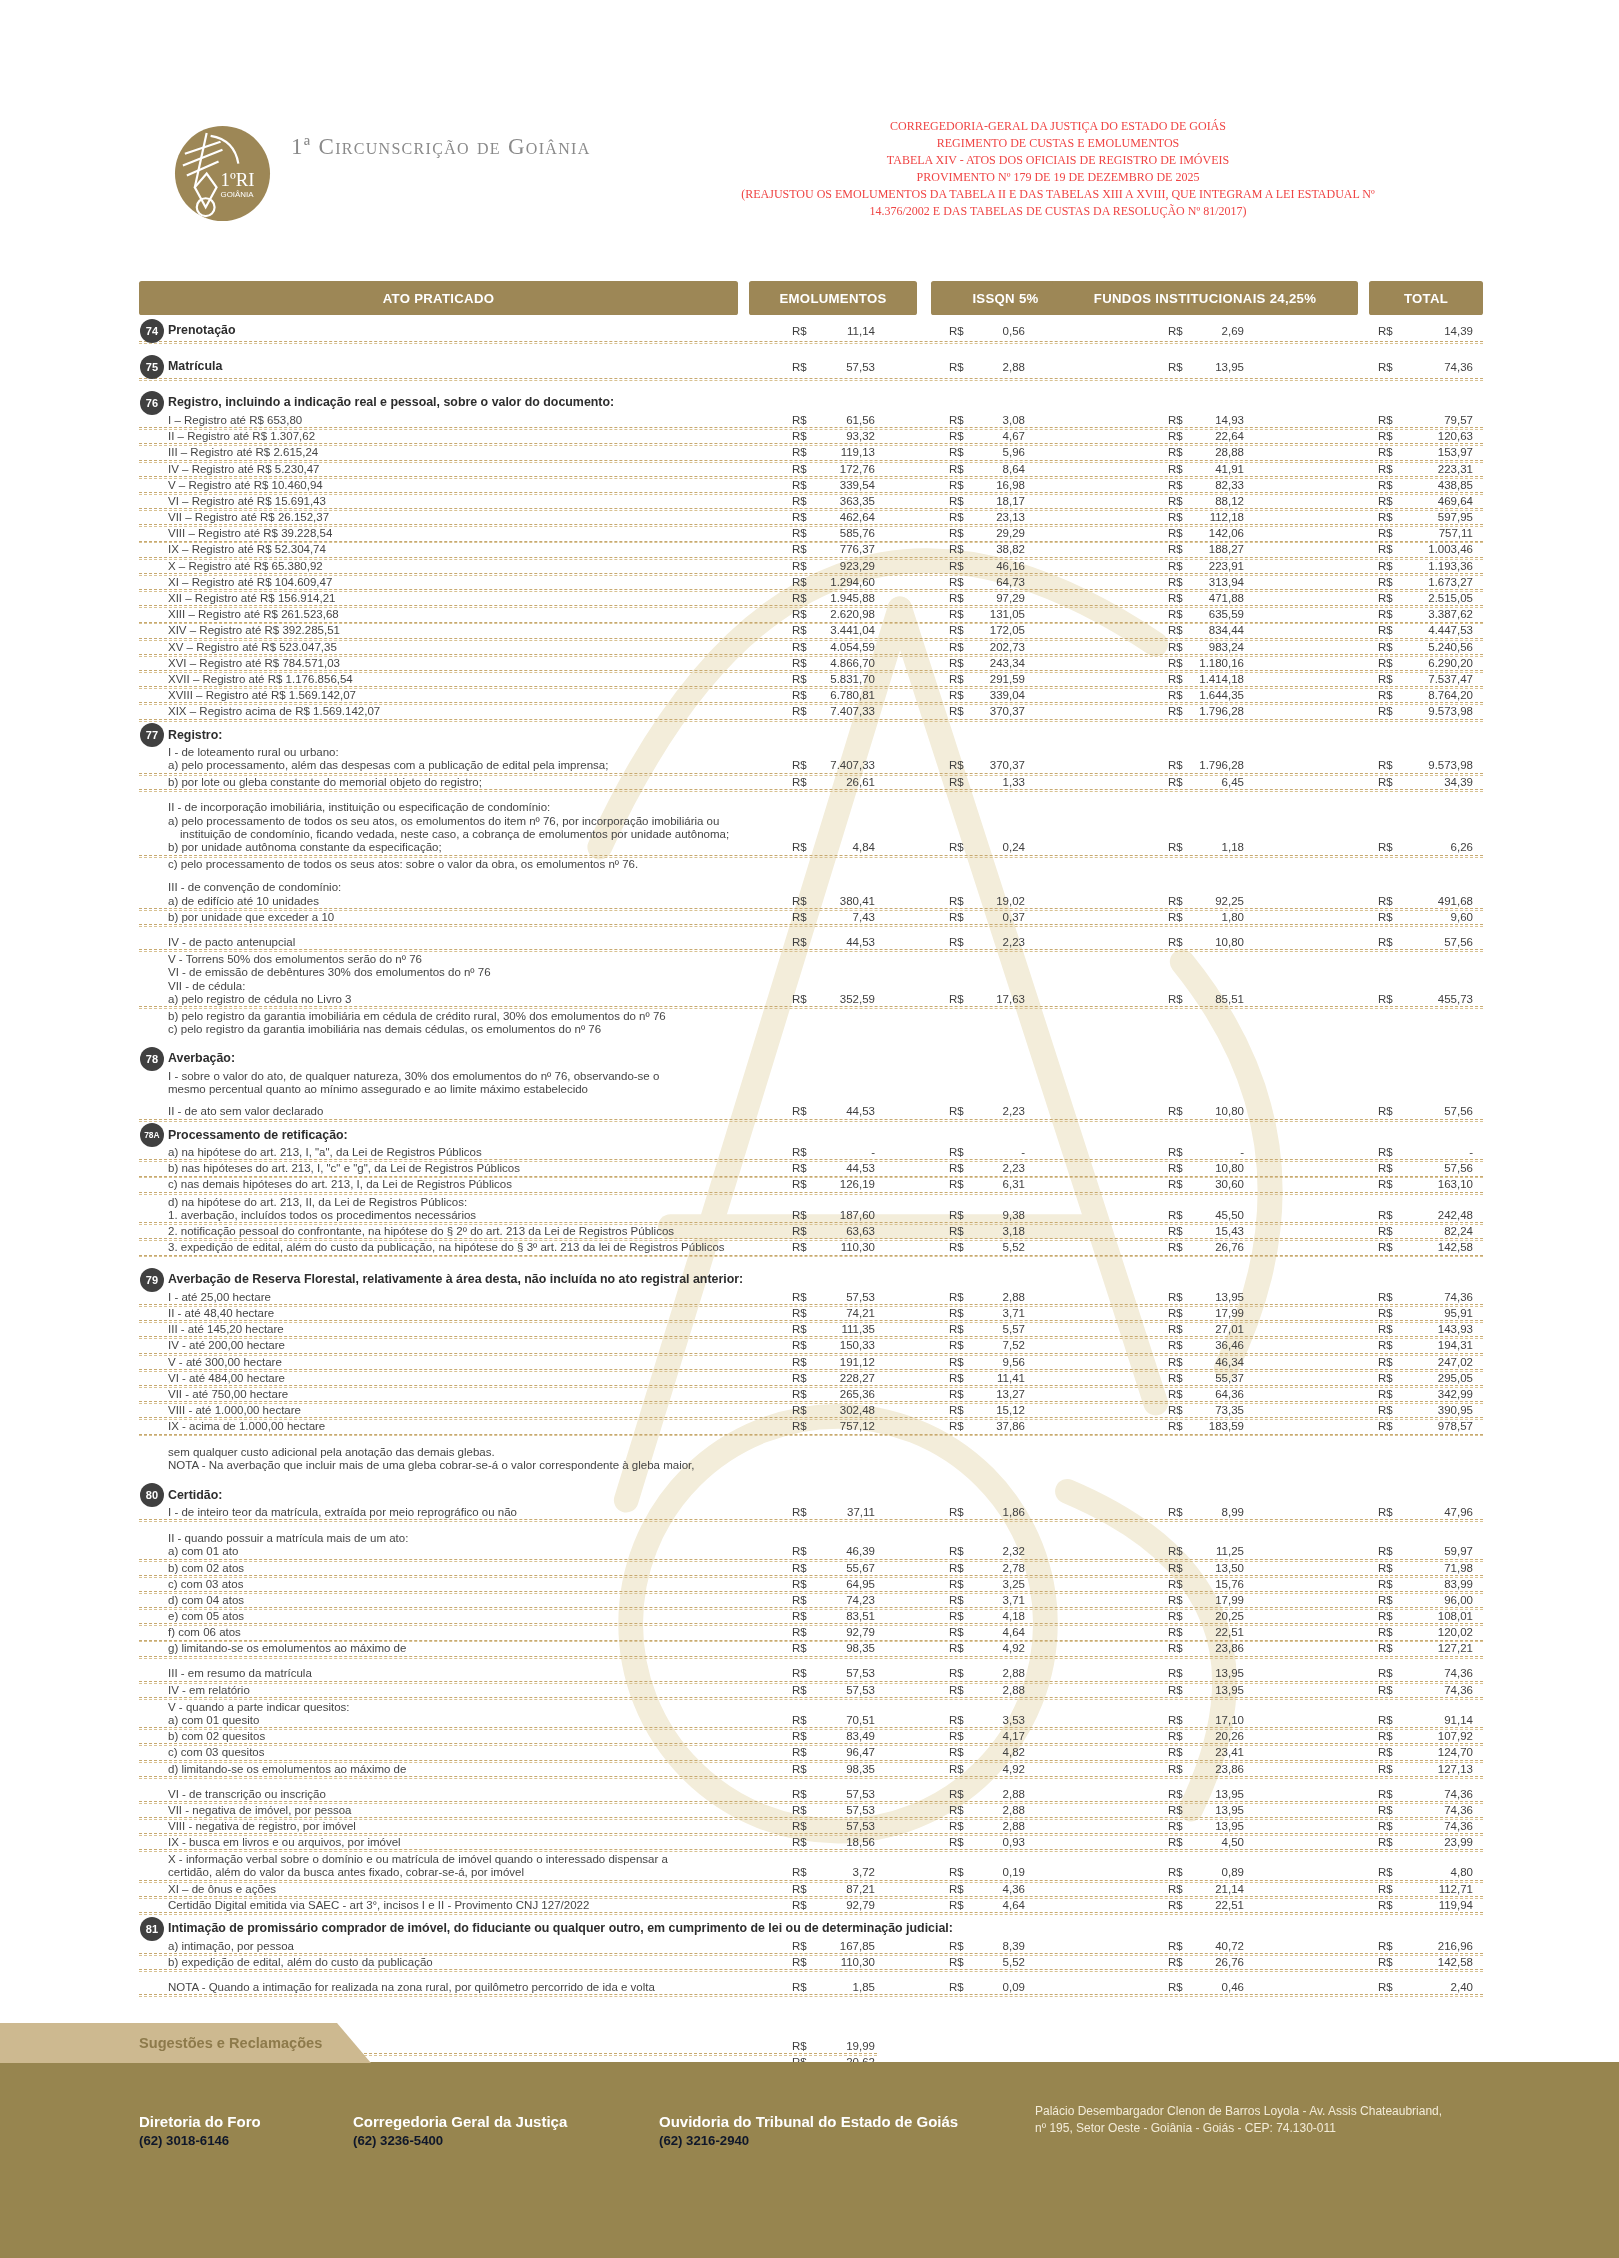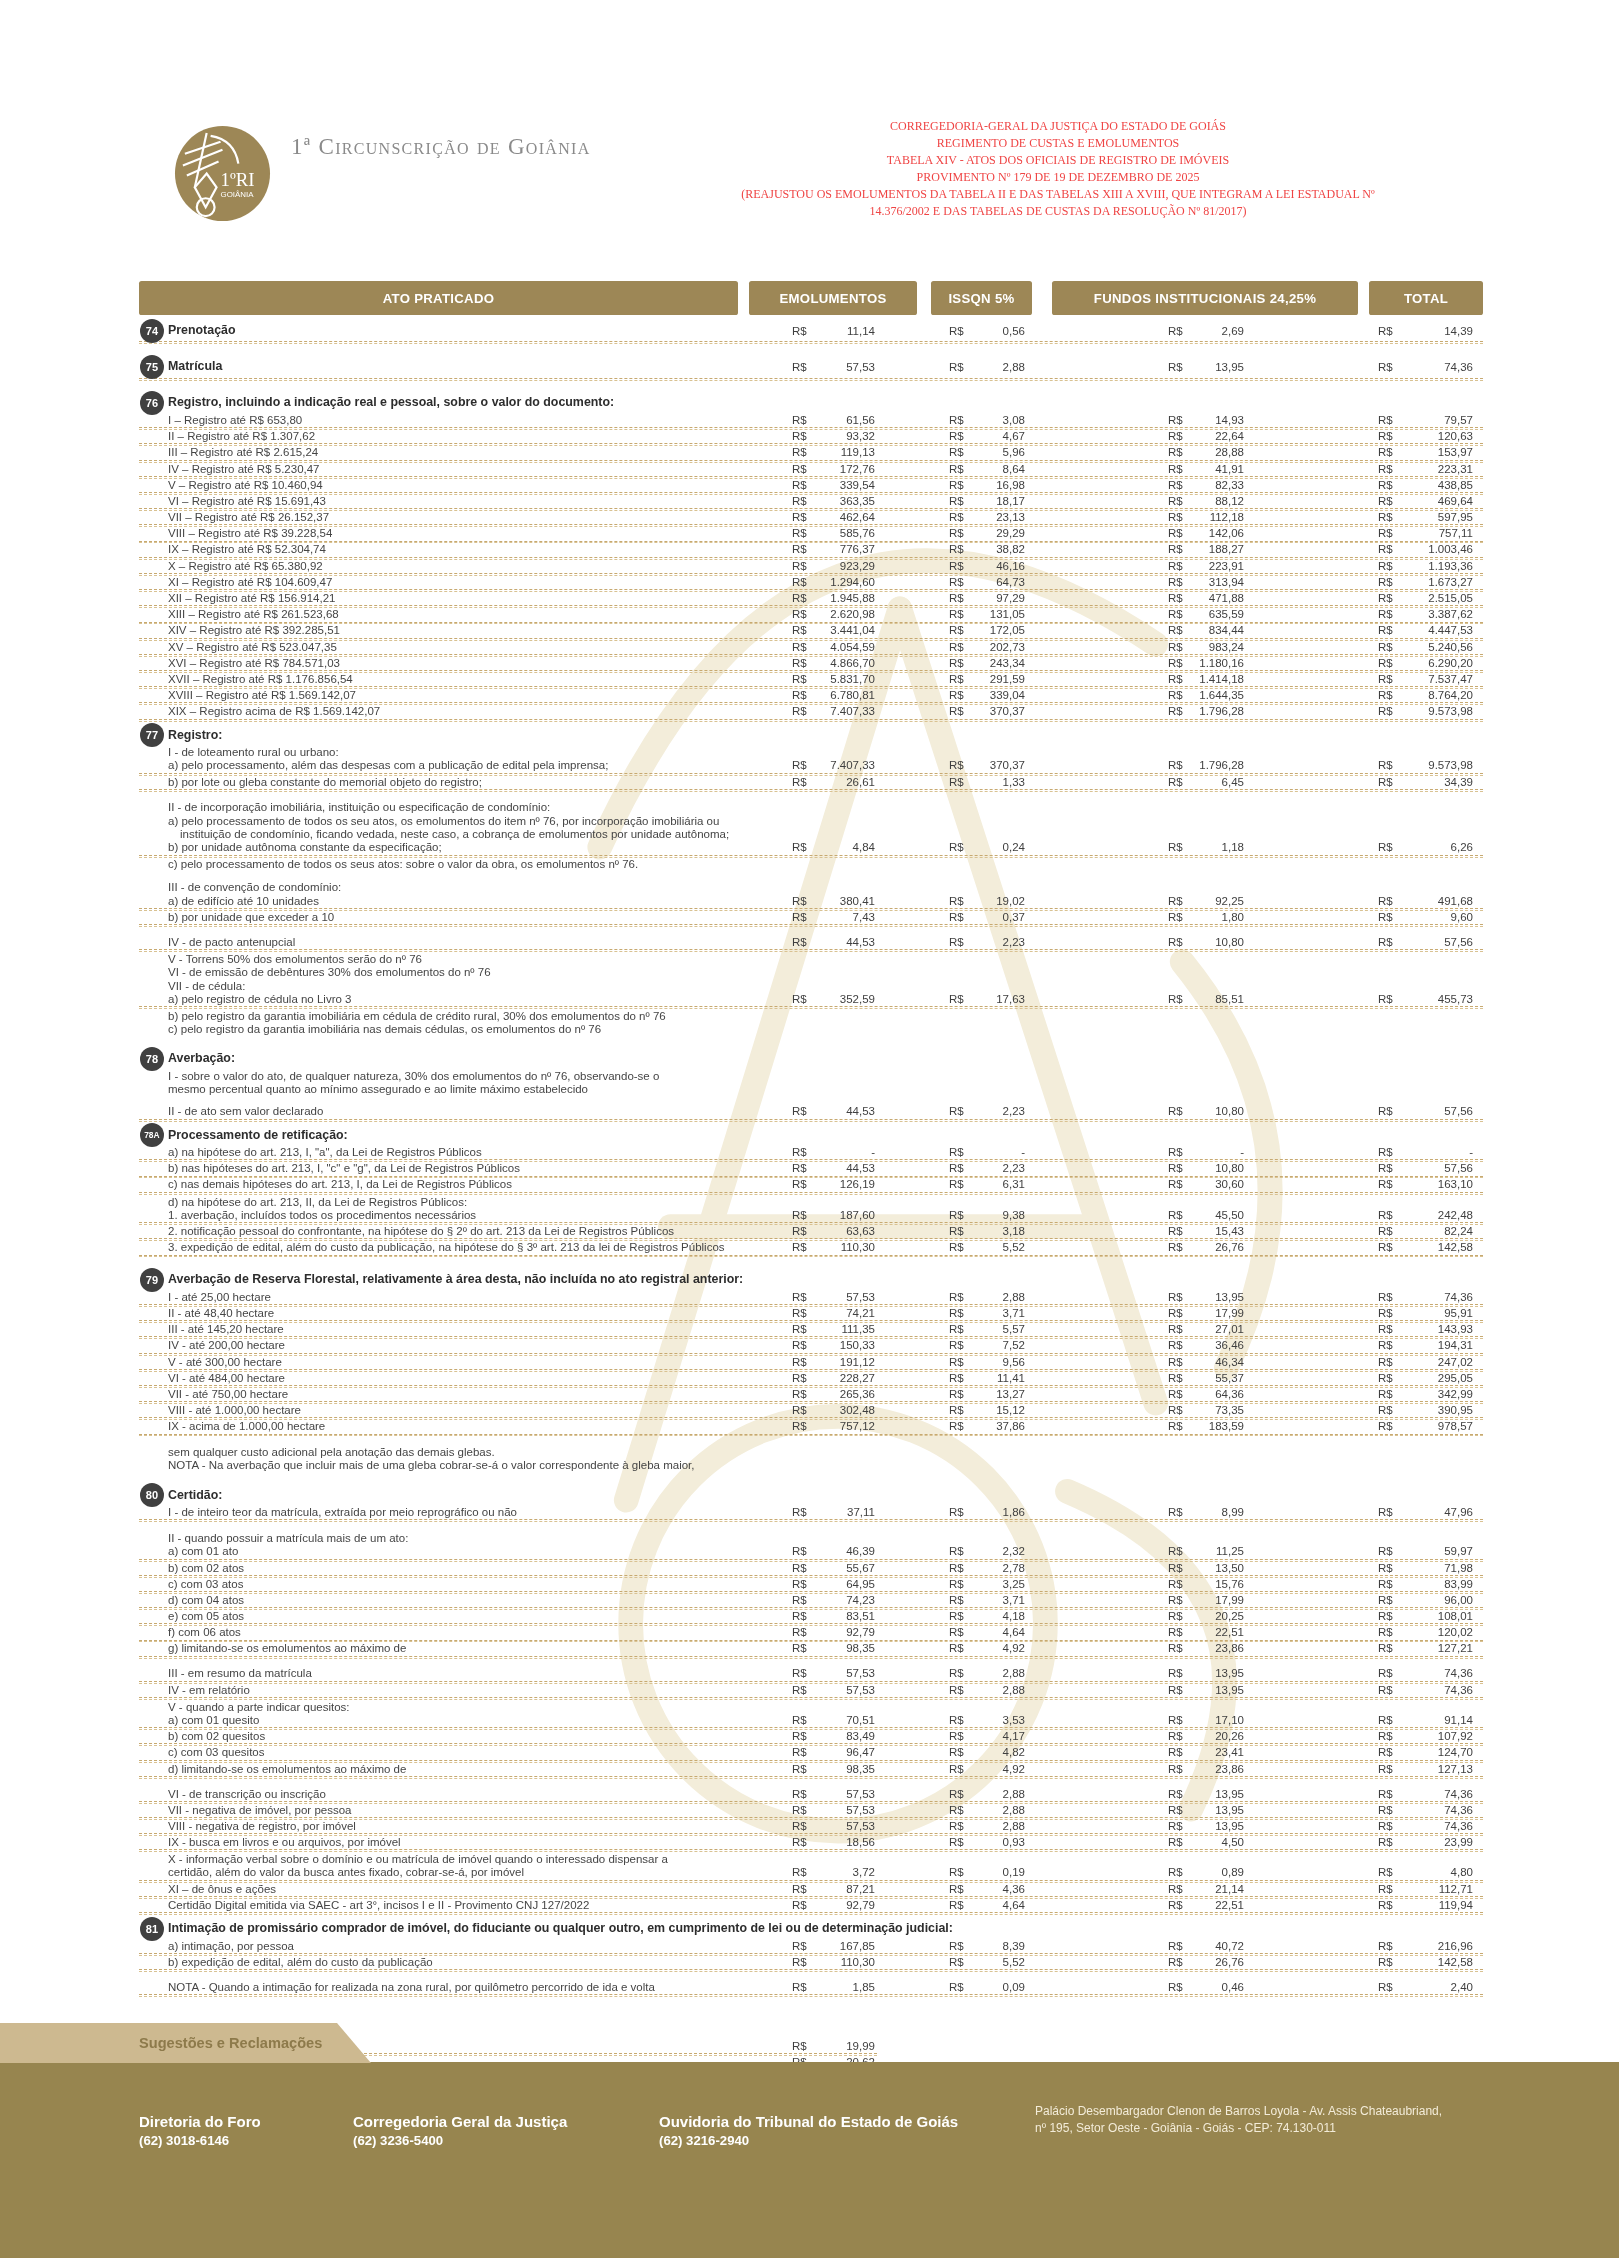--- a/index.html
+++ b/index.html
@@ -15,21 +15,21 @@
   #brand .t1{font-size:41px;font-variant:small-caps;letter-spacing:1.8px;line-height:42px;}
   #brand .t2{font-size:23px;font-variant:small-caps;letter-spacing:1.3px;line-height:26.5px;color:#8a8a8a;margin-top:1.8px;}
   #hdr-right{position:absolute;left:723px;top:118px;width:670px;z-index:2;text-align:center;
              font-family:"Liberation Serif",serif;font-size:12px;line-height:17px;color:#ef4444;}
 
   
   #table{position:absolute;left:139px;top:281px;width:1344px;z-index:2;}
   #colheads{position:relative;height:34px;}
   .band{position:absolute;top:0;height:34px;background:#9d8756;border-radius:2.6px;color:#fff;
         font-weight:bold;font-size:13.2px;letter-spacing:0.3px;display:flex;align-items:center;justify-content:center;}
-  .b1{left:0;width:599px;}  .b2{left:610px;width:168px;} .b3{left:792px;width:101px;}
+  .b1{left:0;width:599px;}  .b2{left:610px;width:168px;} .b3{left:792px;width:101px;padding-left:24px;}
   .b4{left:913px;width:306px;} .b5{left:1230px;width:114px;}
 
   #rows{margin-top:8.8px;}
   .trow{position:relative;padding-left:29px;line-height:12.4px;font-size:11.5px;color:#454545;}
   .plain{margin:0.9px 0;}
   .valrow{margin:0;}
   .title{margin:7px 0 4.4px;font-weight:bold;font-size:12.4px;color:#2d2d2d;line-height:13.2px;}
   .heading{margin:17.6px 0 4.4px;font-weight:bold;font-size:12.4px;color:#2d2d2d;}
   .indent{padding-left:41px;}
   .badge{position:absolute;left:0.9px;top:-5.3px;width:24px;height:24px;border-radius:50%;background:#404040;
@@ -43,21 +43,21 @@
   .gap{height:8.8px;}
 
   
   #ribbon{position:absolute;left:0;top:2023px;width:371px;height:40px;background:#cdb990;z-index:3;
           clip-path:polygon(0 0,337px 0,371px 100%,0 100%);display:flex;align-items:center;}
   #ribbon span{margin-left:139px;font-weight:bold;font-size:14.6px;color:#8d7a4b;}
   #footband{position:absolute;left:0;top:2062px;width:1620px;height:197px;background:#97854f;z-index:2;}
   .fcol{position:absolute;top:51px;color:#fff;}
   .fc1{left:139px;} .fc2{left:353px;} .fc3{left:659px;}
   .fname{font-weight:bold;font-size:15px;line-height:18.5px;}
-  .fphone{font-size:13.2px;line-height:17.6px;color:#ffffff;font-weight:bold;}
+  .fphone{font-size:13.2px;line-height:17.6px;color:#0f172a;font-weight:bold;}
   .faddr{position:absolute;left:1035px;top:41px;font-size:12px;line-height:17px;color:#f3ecd9;}
 </style>
 </head>
 <body>
 
 <svg id="watermark" width="1059" height="1606" viewBox="0 0 1200 1820">
   <g stroke="#f3edda" stroke-width="28" fill="none" stroke-linecap="round">
     <path d="M300 560 Q 530 60 930 330"></path>
     <path d="M640 290 L330 1300"></path>
     <path d="M640 290 L930 1190"></path>

